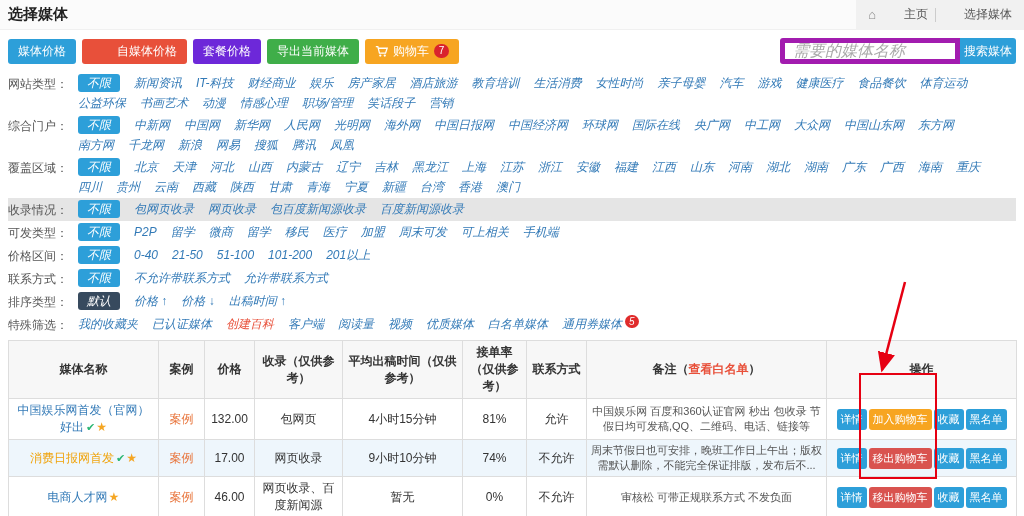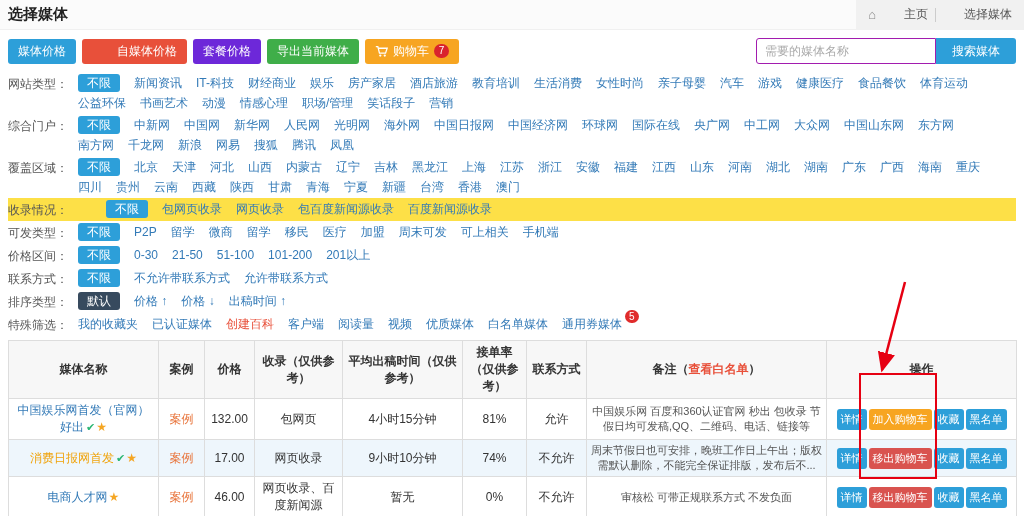--- a/index.html
+++ b/index.html
@@ -19,33 +19,33 @@
   .top-sep { width:1px; height:14px; background:#ccc; display:inline-block; }
   
   .toolbar { display:flex; align-items:center; padding:8px;gap:20px; }
   .toolbar-buttons { display:flex; align-items:center; gap:6px; }
   .tb-btn { border:none; color:#fff; height:25px; padding:0 10px; border-radius:3px;
     font-size:12px; display:inline-flex; align-items:center; gap:5px; cursor:pointer;
     font-family:inherit; white-space:nowrap; }
   .tb-badge { background:#d9232d; color:#fff; border-radius:8px; min-width:15px;
     padding:0 4px; font-size:10px; line-height:14px; text-align:center; }
   .search-box { margin-left:auto; display:flex; }
-  .search-input { width:180px; height:26px; border:1px solid #a21caf; padding:0 8px;
-    font-size:12px; border-radius:3px 0 0 3px; outline:none; color:#333;
-    font-family:inherit; }
+  .search-input { width:180px; height:26px; border:5px solid #a21caf; padding:0 8px;
+    font-size:16px; border-radius:3px 0 0 3px; outline:none; color:#333;
+    font-family:inherit;font-style:italic; }
   .search-input::placeholder { color:#aaa; }
   .search-btn { height:26px; background:#2d9fd9; color:#fff; border:none;
-    padding:0 16px; border-radius:0 3px 3px 0; font-size:12px; cursor:pointer;
+    padding:0 4px; border-radius:0 3px 3px 0; font-size:12px; cursor:pointer;
     white-space:nowrap; font-family:inherit; }
   
   .filter-panel { padding:0 8px; }
   .filter-row { display:flex; padding:2px 0; align-items:flex-start; }
-  .filter-row.shaded { background:#fde047;gap:28px; }
+  .filter-row.shaded { background:#e5e5e5; }
   .filter-label { width:70px; flex:none; color:#555; padding-top:2px; }
-  .filter-options { display:flex; flex-wrap:wrap; row-gap:2px; align-items:flex-start; flex:1; }
+  .filter-options { display:flex; flex-wrap:wrap; row-gap:2px; align-items:flex-end; flex:1;font-style:italic; }
   .chip { background:#2d9fd9; color:#fff; border-radius:3px; padding:1px 9px;
     margin-right:14px; cursor:pointer; line-height:16px; }
   .chip-dark { background:#374a5e; }
   .filter-opt { color:#337ab7; margin-right:14px; cursor:pointer; padding:1px 0;
     line-height:16px; white-space:nowrap; }
   .opt-badge { background:#e02b2b; color:#fff; border-radius:8px; font-size:10px;
     line-height:13px; padding:0 4px; margin-left:-11px; margin-right:11px;
     position:relative; top:-5px; }
   
   .media-table { width:1008px; margin:4px 8px; border-collapse:collapse; table-layout:fixed; }
@@ -235,21 +235,21 @@
           <span class="filter-opt">加盟</span>
           <span class="filter-opt">周末可发</span>
           <span class="filter-opt">可上相关</span>
           <span class="filter-opt">手机端</span>
         </div>
       </div>
       <div class="filter-row">
         <span class="filter-label">价格区间：</span>
         <div class="filter-options">
           <span class="chip">不限</span>
-          <span class="filter-opt">0-30</span>
+          <span class="filter-opt">0-40</span>
           <span class="filter-opt">21-50</span>
           <span class="filter-opt">51-100</span>
           <span class="filter-opt">101-200</span>
           <span class="filter-opt">201以上</span>
         </div>
       </div>
       <div class="filter-row">
         <span class="filter-label">联系方式：</span>
         <div class="filter-options">
           <span class="chip">不限</span>

